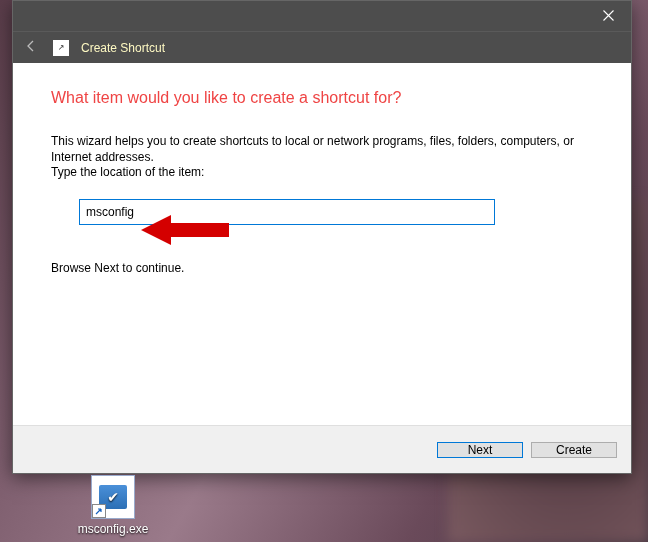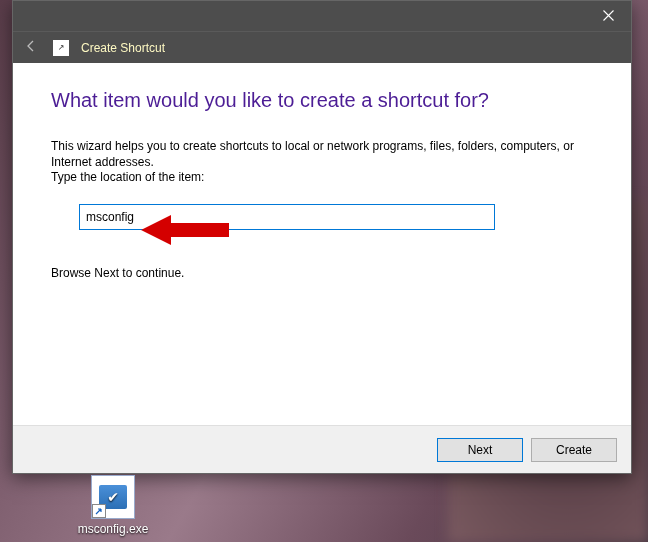--- a/index.html
+++ b/index.html
@@ -27,40 +27,40 @@
   .close-btn svg { width: 11px; height: 11px; }
   .subheader {
     height: 32px; background: #4d4d4d; display: flex; align-items: center; padding: 0 8px; gap: 12px;
     border-top: 1px solid #5a5a5a;
   }
   .back-btn { width: 20px; height: 20px; display: flex; align-items: center; justify-content: center; color: #bbb; cursor: pointer; }
   .back-btn svg { width: 14px; height: 14px; }
   .tiny-icon { width: 16px; height: 16px; background: #fff; display: flex; align-items: center; justify-content: center; font-size: 8px; color: #333; }
   .subheader-title { color: #fef9c3; font-size: 12px; }
   .content { padding: 26px 38px 0 38px; font-size: 12px; color: #000; }
-  .heading { color: #4c1d95; font-size: 20px; font-weight: 400; margin-bottom: 26px; }
+  .heading { color: #ef4444; font-size: 16px; font-weight: 400; margin-bottom: 26px; }
   .description { line-height: 1.35; }
   .field-label { margin-bottom: 20px; }
   .field-row { display: flex; gap: 12px; align-items: center; margin-bottom: 36px; }
   .location-input {
     flex: 0 0 416px; height: 26px; border: 1px solid #0078d7; padding: 2px 6px;
     font-size: 12px; font-family: inherit; outline: none; margin-left: 28px;
   }
   .browse-btn {
     width: 86px; height: 24px; background: #e1e1e1; border: 1px solid #adadad;
     font-size: 12px; font-family: inherit; cursor: pointer;
   }
   .continue-text { }
   .footer {
     position: absolute; bottom: 0; left: 0; right: 0; height: 48px; background: #f0f0f0;
     border-top: 1px solid #dfdfdf; display: flex; align-items: center; justify-content: flex-end;
     gap: 8px; padding: 0 14px;
   }
   .footer button {
-    width: 86px; height: 24px; background: #e1e1e1; border: 1px solid #adadad;
+    width: 86px; height: 16px; background: #e1e1e1; border: 1px solid #adadad;
     font-size: 12px; font-family: inherit; cursor: pointer;
   }
   .footer button.primary { border: 1px solid #0078d7; }
   .arrow-annotation {
     position: absolute; left: 128px; top: 211px; pointer-events: none;
   }
   .desktop-icon {
     position: absolute; left: 74px; bottom: 6px; width: 78px; text-align: center;
     color: #fff; font-size: 12px; text-shadow: 0 1px 2px #000;
   }

